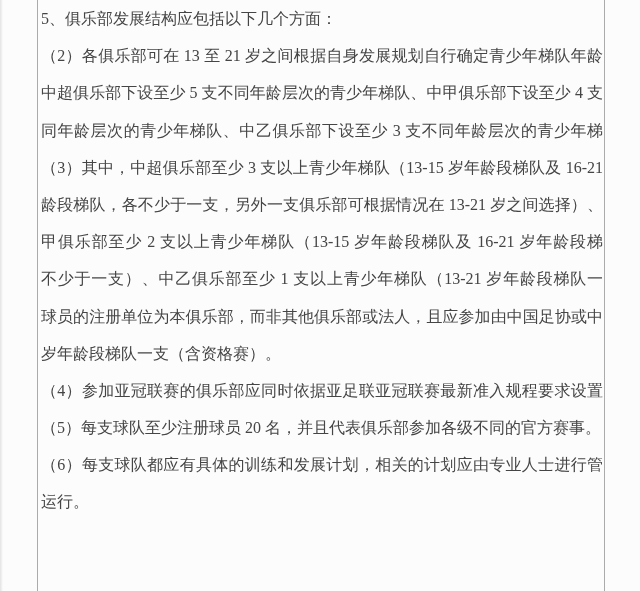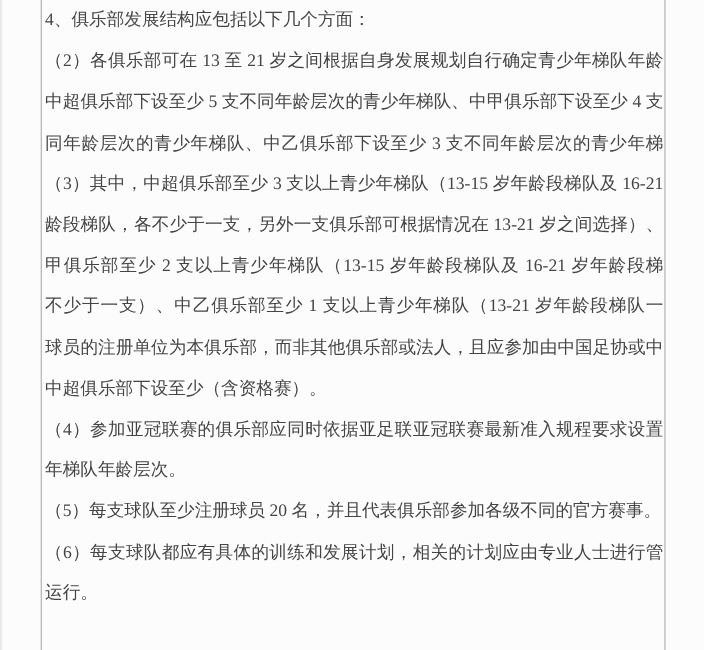--- a/index.html
+++ b/index.html
@@ -59,29 +59,28 @@
     height: 37.2px;
   }
 </style>
 </head>
 <body>
 
 <div class="page" style="background: rgb(252, 252, 252);">
   <div class="rule rule-left" style="background: rgb(171, 171, 171);"></div>
   <div class="rule rule-right" style="background: rgb(171, 171, 171);"></div>
   <div class="content" style="color: rgb(69, 69, 69);">
-      <div class="line">4、俱乐部发展结构应包括以下几个方面：</div>
+      <div class="line">5、俱乐部发展结构应包括以下几个方面：</div>
       <div class="line fill">（2）各俱乐部可在 13 至 21 岁之间根据自身发展规划自行确定青少年梯队年龄层次。</div>
       <div class="line fill">中超俱乐部下设至少 5 支不同年龄层次的青少年梯队、中甲俱乐部下设至少 4 支不</div>
       <div class="line fill">同年龄层次的青少年梯队、中乙俱乐部下设至少 3 支不同年龄层次的青少年梯队。</div>
       <div class="line fill">（3）其中，中超俱乐部至少 3 支以上青少年梯队（13-15 岁年龄段梯队及 16-21 岁年</div>
       <div class="line fill">龄段梯队，各不少于一支，另外一支俱乐部可根据情况在 13-21 岁之间选择）、中</div>
       <div class="line fill">甲俱乐部至少 2 支以上青少年梯队（13-15 岁年龄段梯队及 16-21 岁年龄段梯队，各</div>
       <div class="line fill">不少于一支）、中乙俱乐部至少 1 支以上青少年梯队（13-21 岁年龄段梯队一支）</div>
       <div class="line fill">球员的注册单位为本俱乐部，而非其他俱乐部或法人，且应参加由中国足协或中足</div>
-      <div class="line">中超俱乐部下设至少（含资格赛）。</div>
+      <div class="line">岁年龄段梯队一支（含资格赛）。</div>
       <div class="line fill">（4）参加亚冠联赛的俱乐部应同时依据亚足联亚冠联赛最新准入规程要求设置青少</div>
-      <div class="line">年梯队年龄层次。</div>
       <div class="line">（5）每支球队至少注册球员 20 名，并且代表俱乐部参加各级不同的官方赛事。</div>
       <div class="line fill">（6）每支球队都应有具体的训练和发展计划，相关的计划应由专业人士进行管理和</div>
       <div class="line">运行。</div>
     </div>
 </div>
 
 </body></html>

